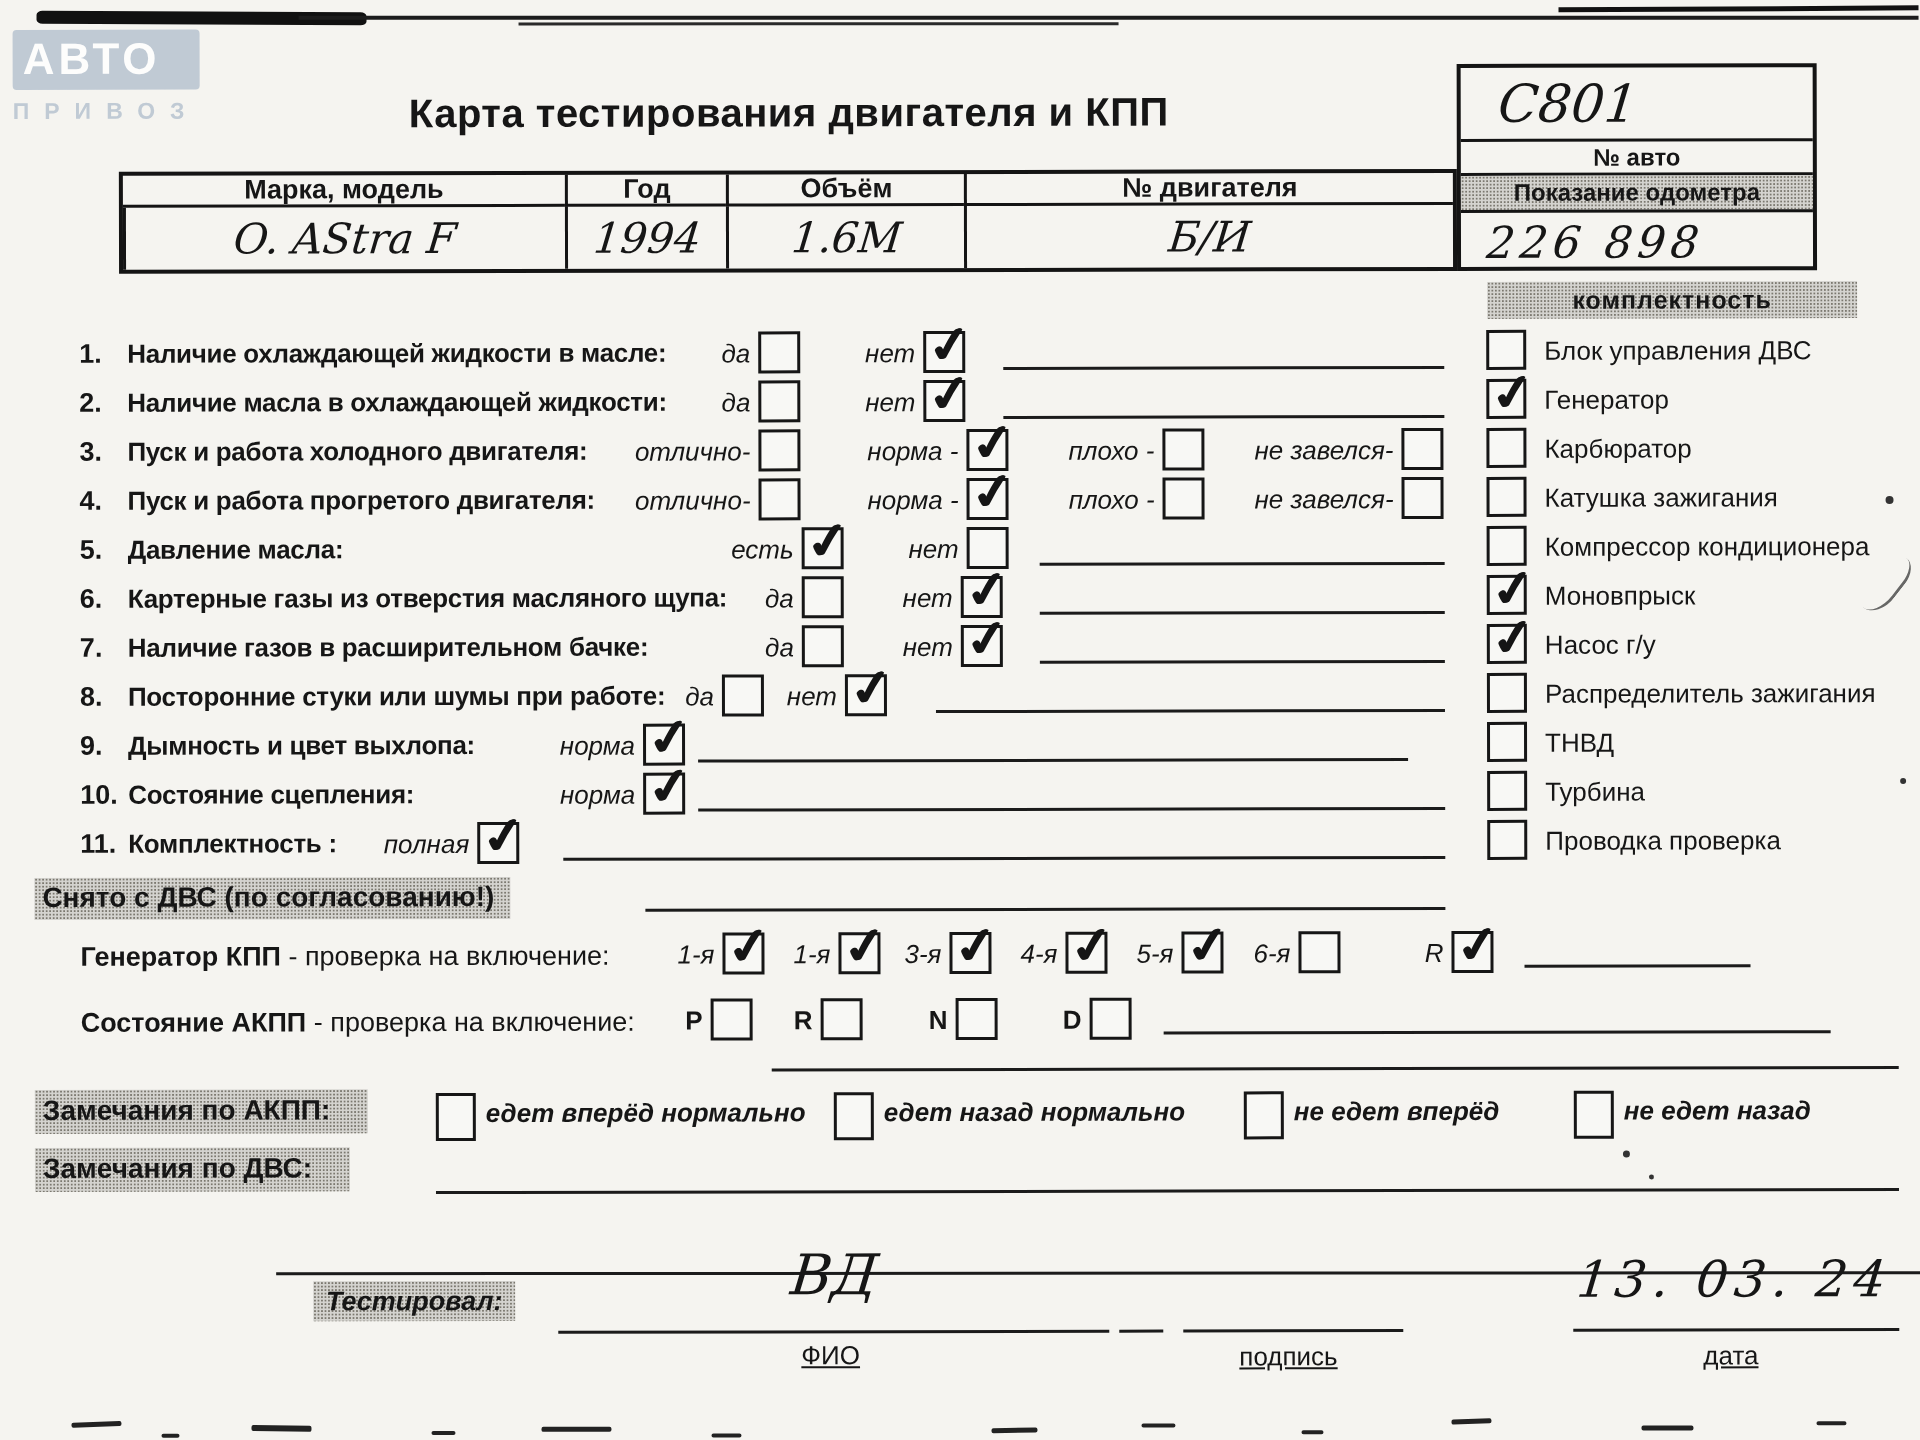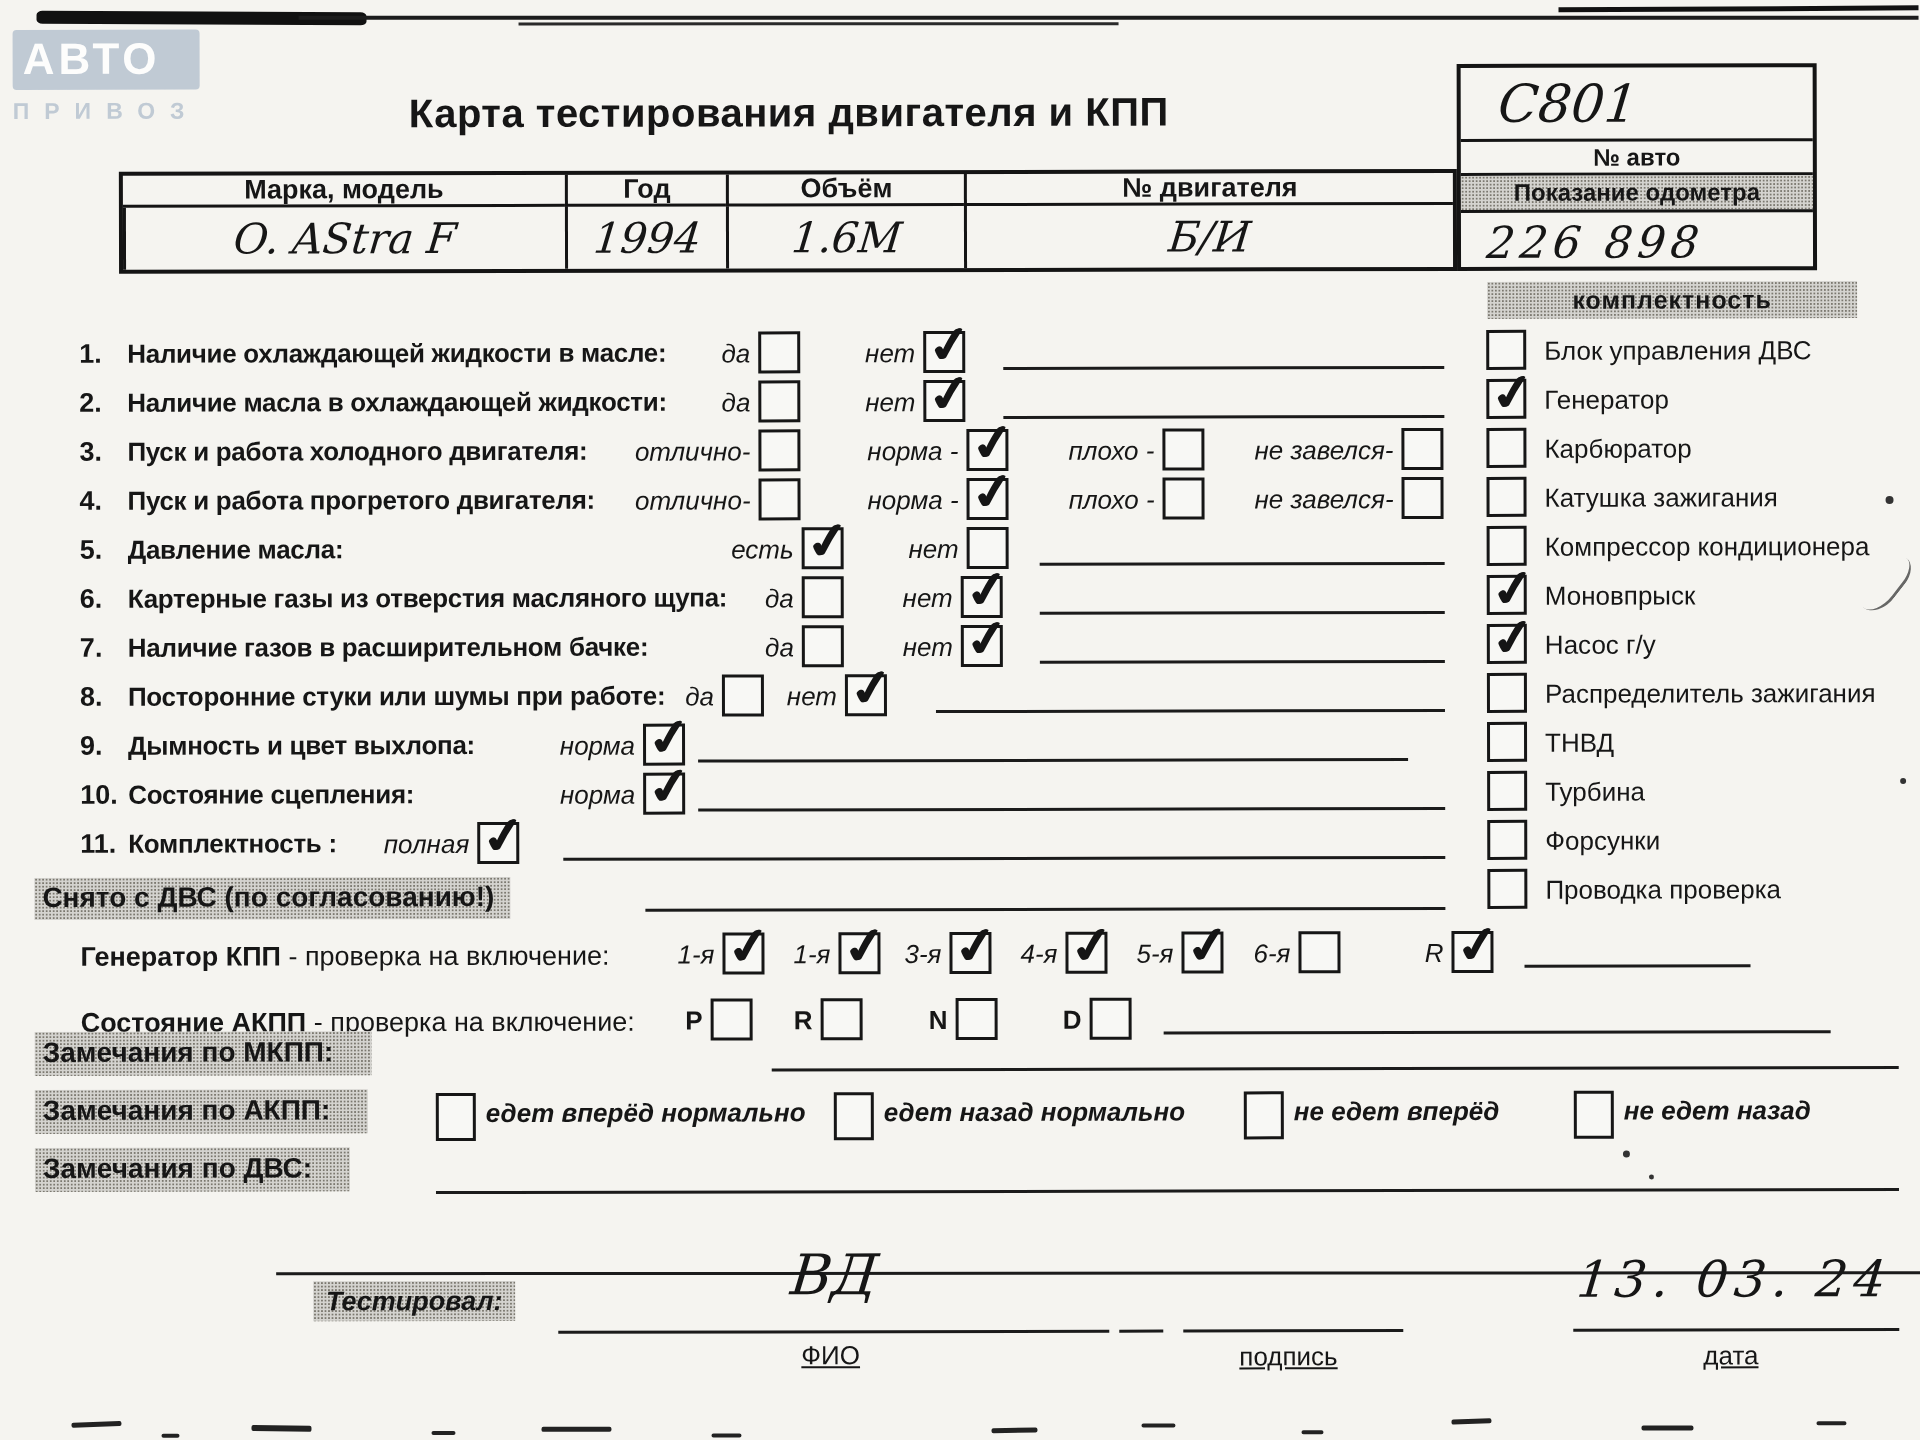--- a/index.html
+++ b/index.html
@@ -367,24 +367,20 @@
       <div class="equip-row">
         <span class="cb"></span>
         <span class="eq-label">ТНВД</span>
       </div>
       <div class="equip-row">
         <span class="cb"></span>
         <span class="eq-label">Турбина</span>
       </div>
       <div class="equip-row">
         <span class="cb"></span>
-        <span class="eq-label">Форсунки</span>
-      </div>
-      <div class="equip-row">
-        <span class="cb"></span>
         <span class="eq-label">Проводка проверка</span>
       </div>
     </div>
 
   <div class="removed">
     <span class="removed-label halftone">Снято с ДВС (по согласованию!)</span>
     <span class="fill-line"></span>
   </div>
 
   <div class="gear-row row-kpp">
@@ -435,21 +431,20 @@
         <span class="opt-label">N</span>
         <span class="cb"></span>
       </span>
       <span class="opt opt-3">
         <span class="opt-label">D</span>
         <span class="cb"></span>
       </span>
     </div>
 
   <div class="remark remark-mkpp">
-    <span class="remark-label halftone">Замечания по МКПП:</span>
     <span class="fill-line"></span>
   </div>
   <div class="remark remark-akpp">
     <span class="remark-label halftone">Замечания по АКПП:</span>
   <span class="ropt ropt-0">
         <span class="cb"></span>
         <span class="r-label">едет вперёд нормально</span>
       </span><span class="ropt ropt-1">
         <span class="cb"></span>
         <span class="r-label">едет назад нормально</span>

